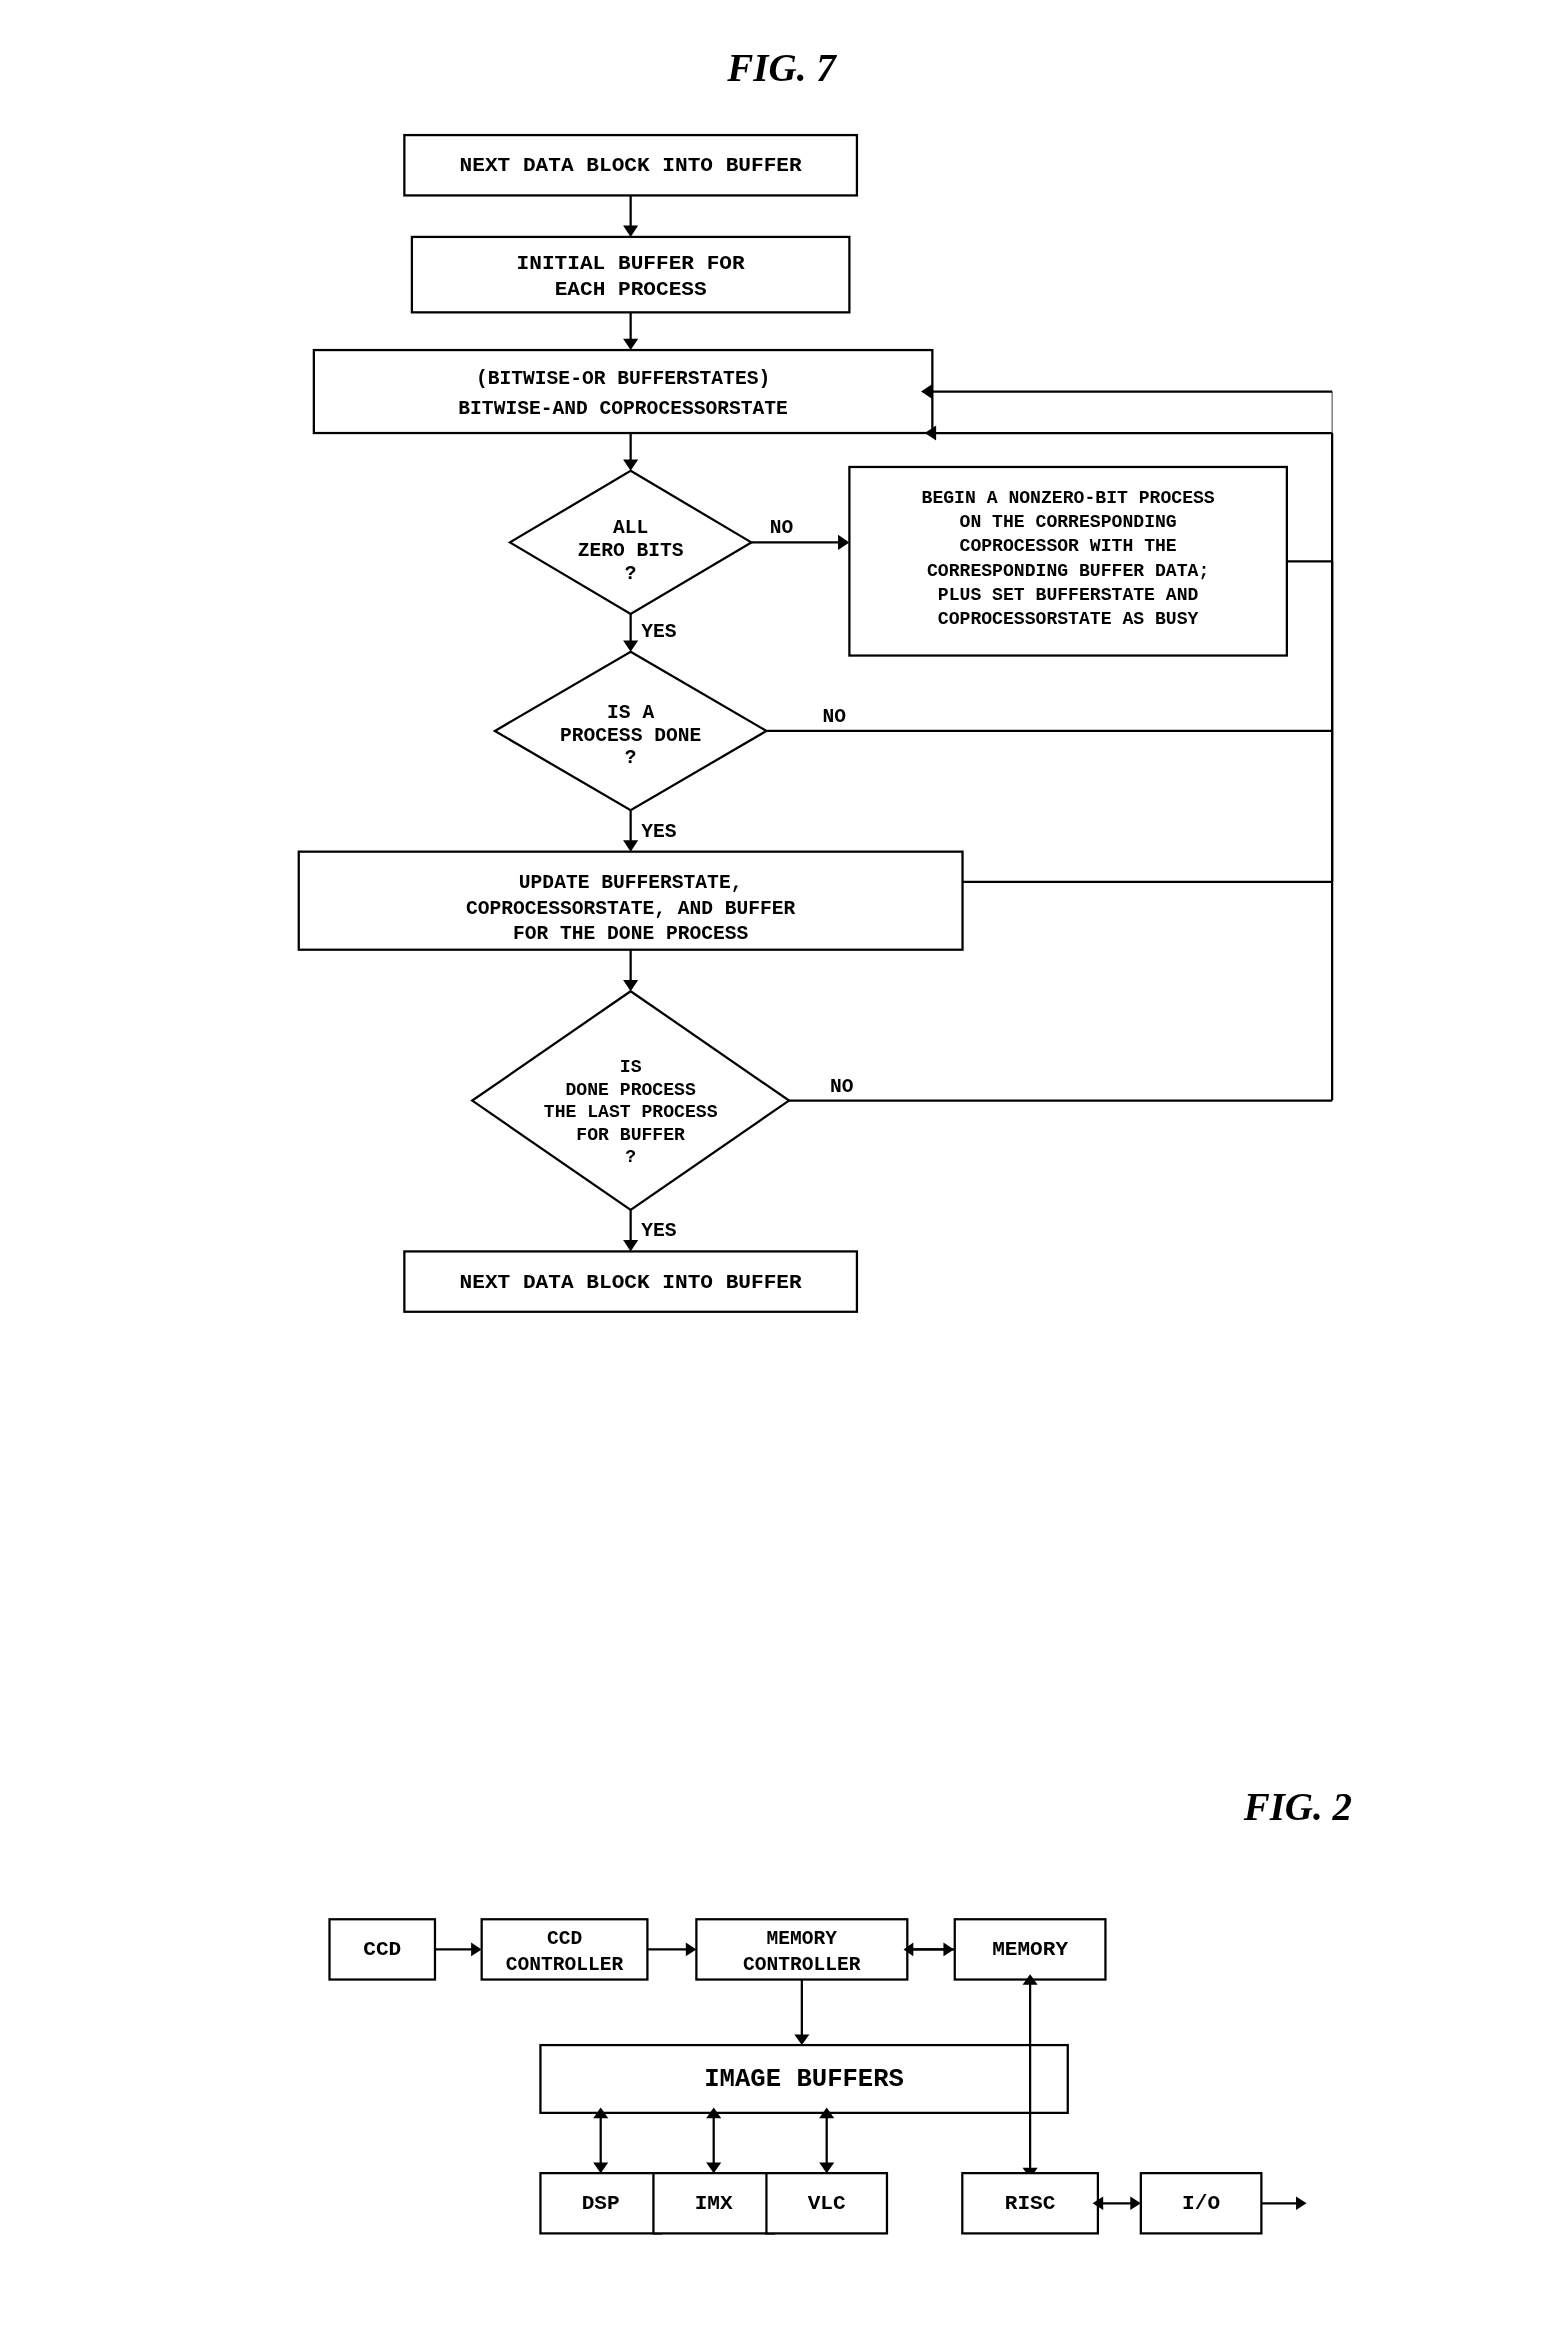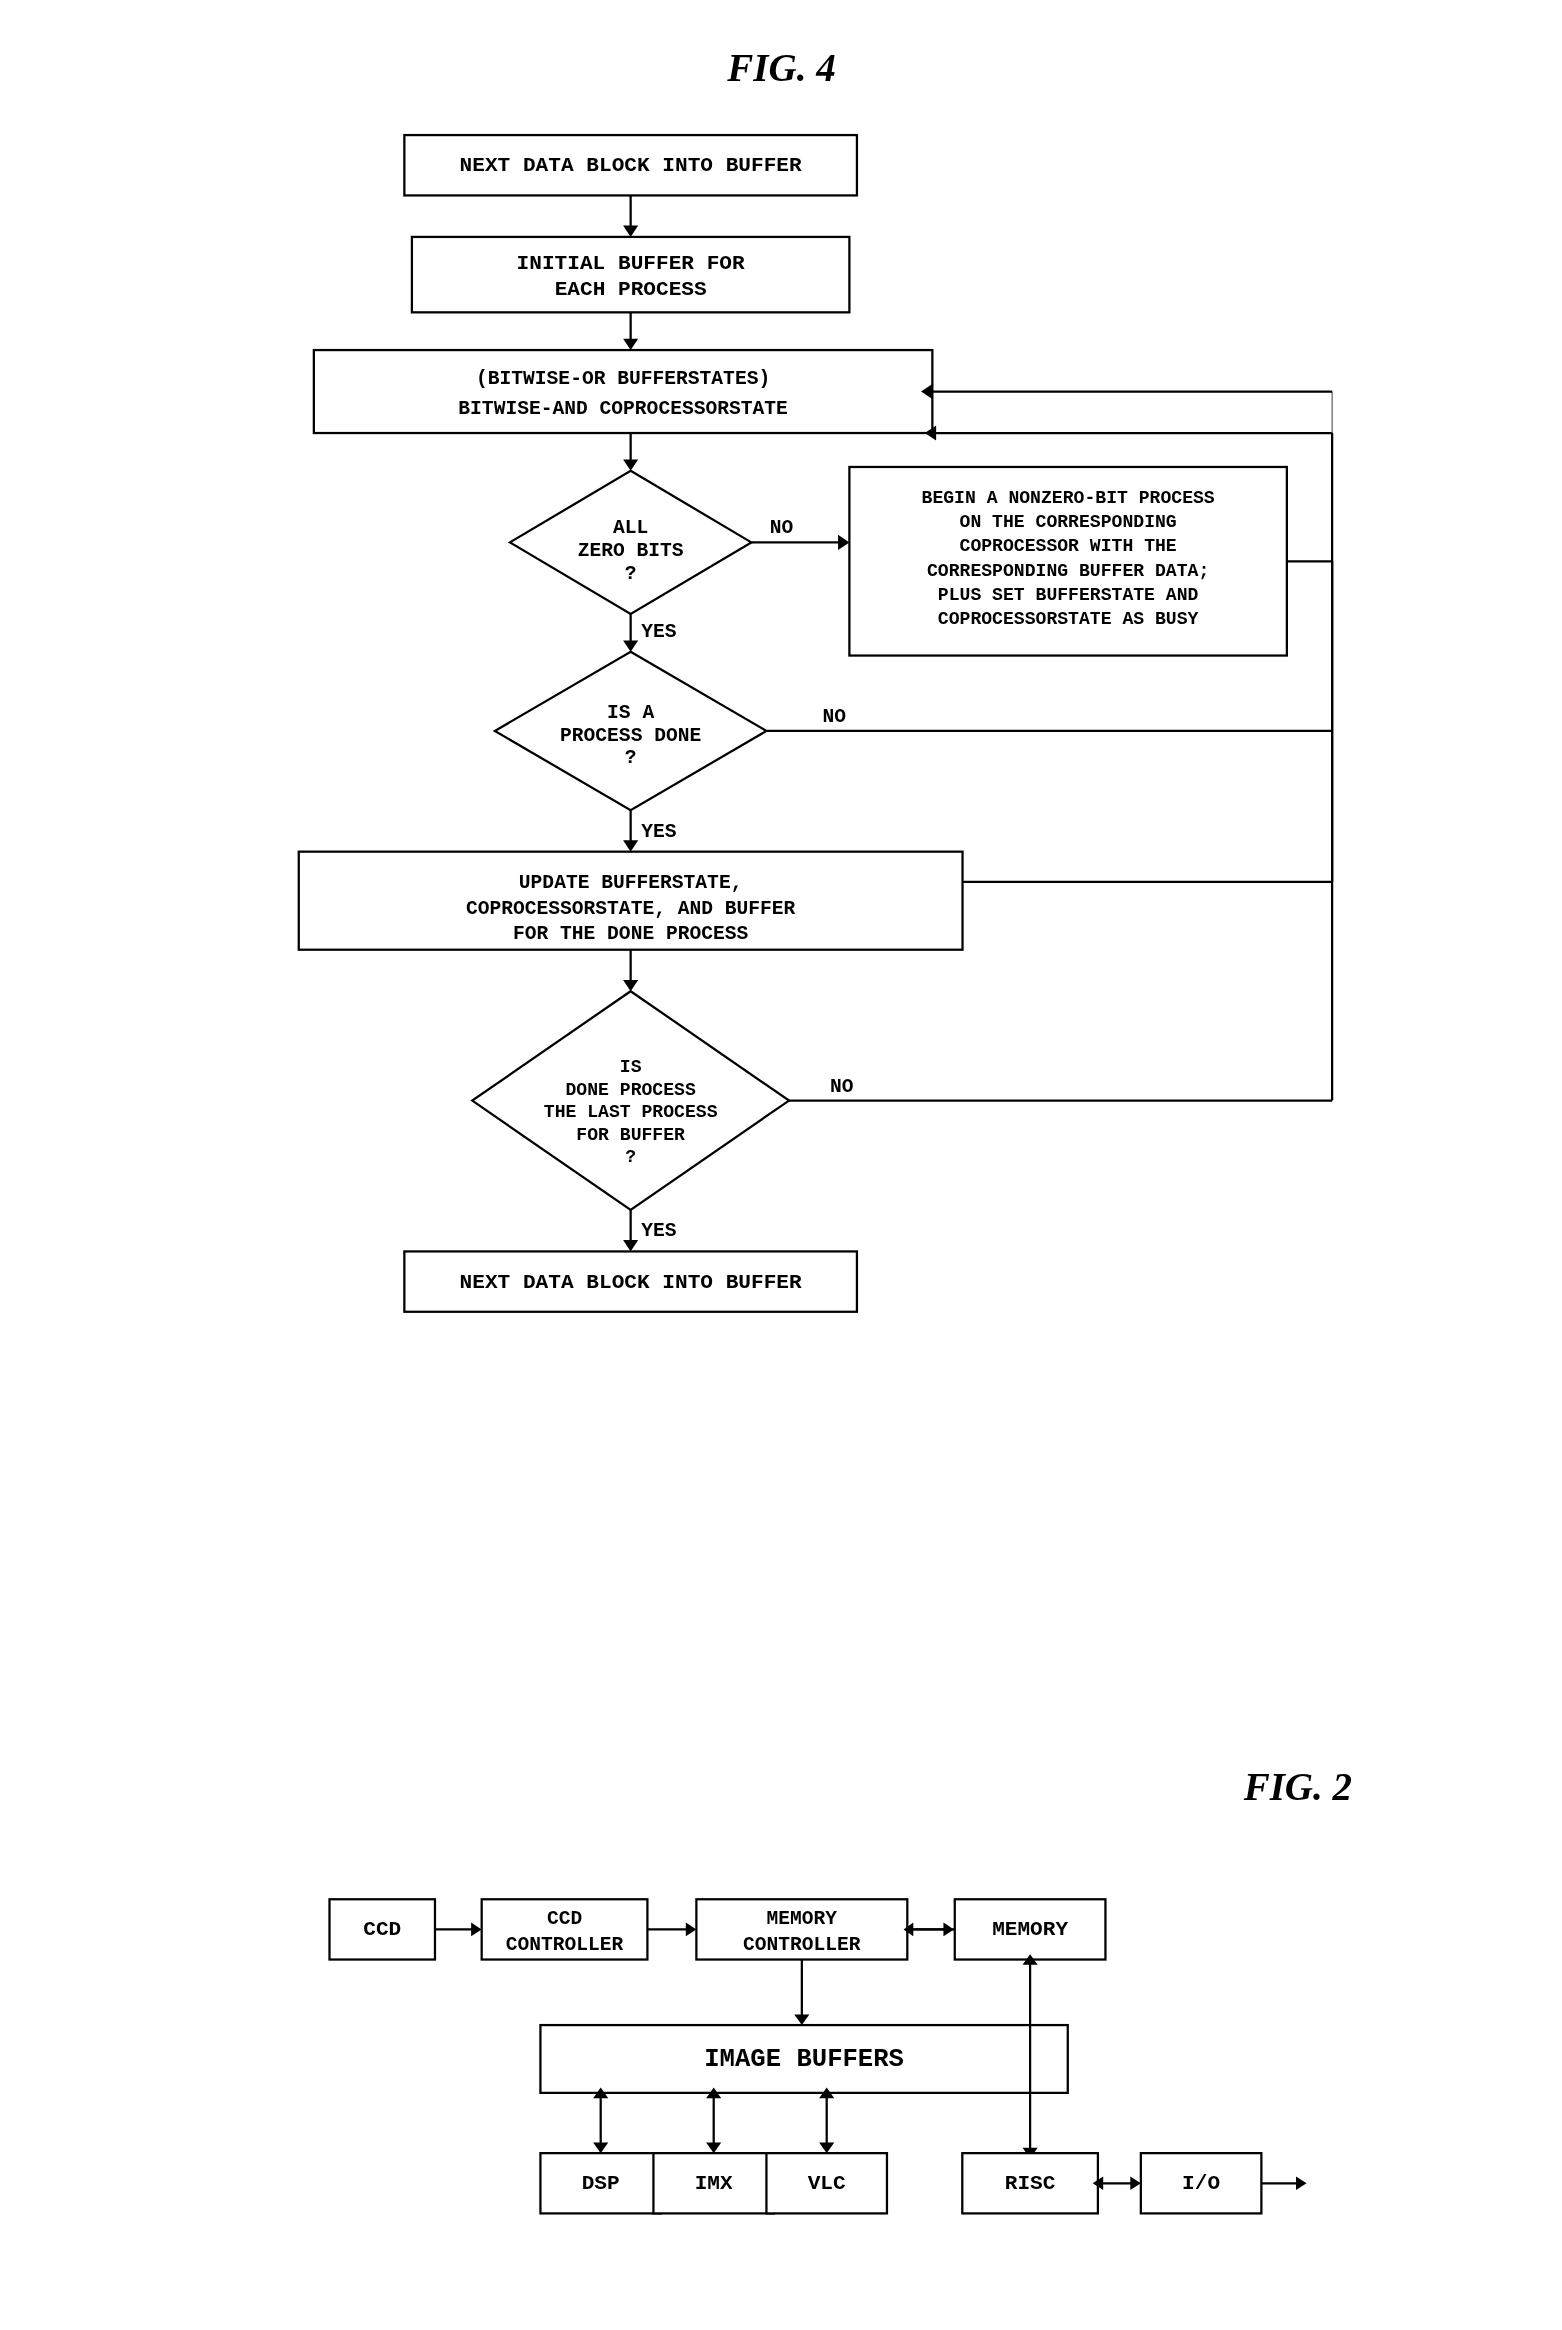--- a/index.html
+++ b/index.html
@@ -31,21 +31,21 @@
     }
 
     
     .flowchart-svg {
       display: block;
       margin: 0 auto;
     }
 
     
     .fig2-section {
-      margin-top: 60px;
+      margin-top: 80px;
     }
 
     .fig2-title {
       font-style: italic;
       font-size: 39px;
       font-weight: bold;
       text-align: right;
       margin-right: 151px;
       margin-bottom: 30px;
       font-family: serif;
@@ -54,21 +54,21 @@
     .fig2-diagram {
       display: block;
       margin: 0 auto;
     }
   </style>
 </head>
 <body>
 
 <div class="page">
 
-  <div class="fig-title">FIG. 4</div>
+  <div class="fig-title">FIG. 7</div>
 
   <svg class="flowchart-svg" width="1207" height="1584" viewBox="0 0 1600 2100">
 
     <rect x="300" y="20" width="600" height="80" fill="white" stroke="black" stroke-width="3"></rect>
     <text x="600" y="68" text-anchor="middle" font-family="Courier New, monospace" font-size="28" font-weight="bold">NEXT DATA BLOCK INTO BUFFER</text>
 
     <line x1="600" y1="100" x2="600" y2="145" stroke="black" stroke-width="3"></line>
     <polygon points="590,140 610,140 600,155" fill="black"></polygon>
 
     <rect x="310" y="155" width="580" height="100" fill="white" stroke="black" stroke-width="3"></rect>

